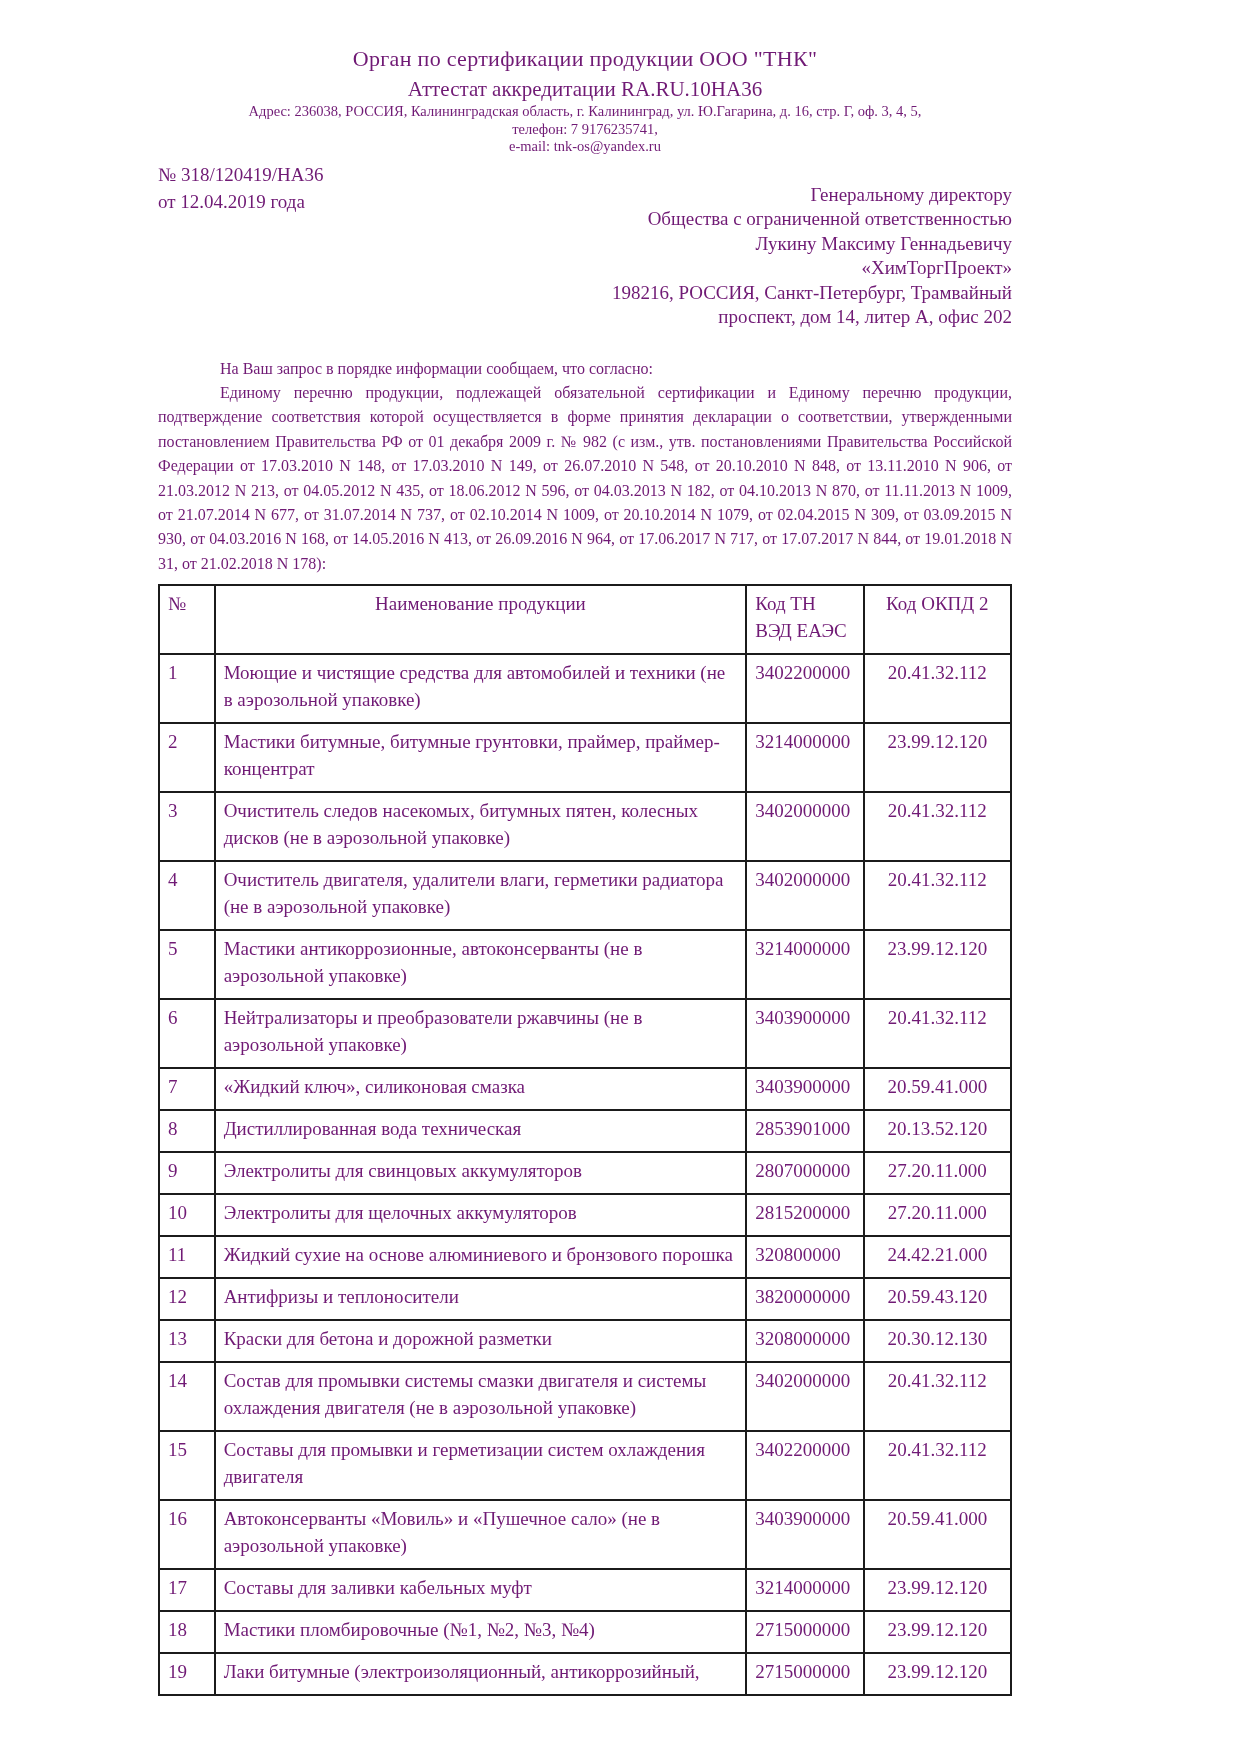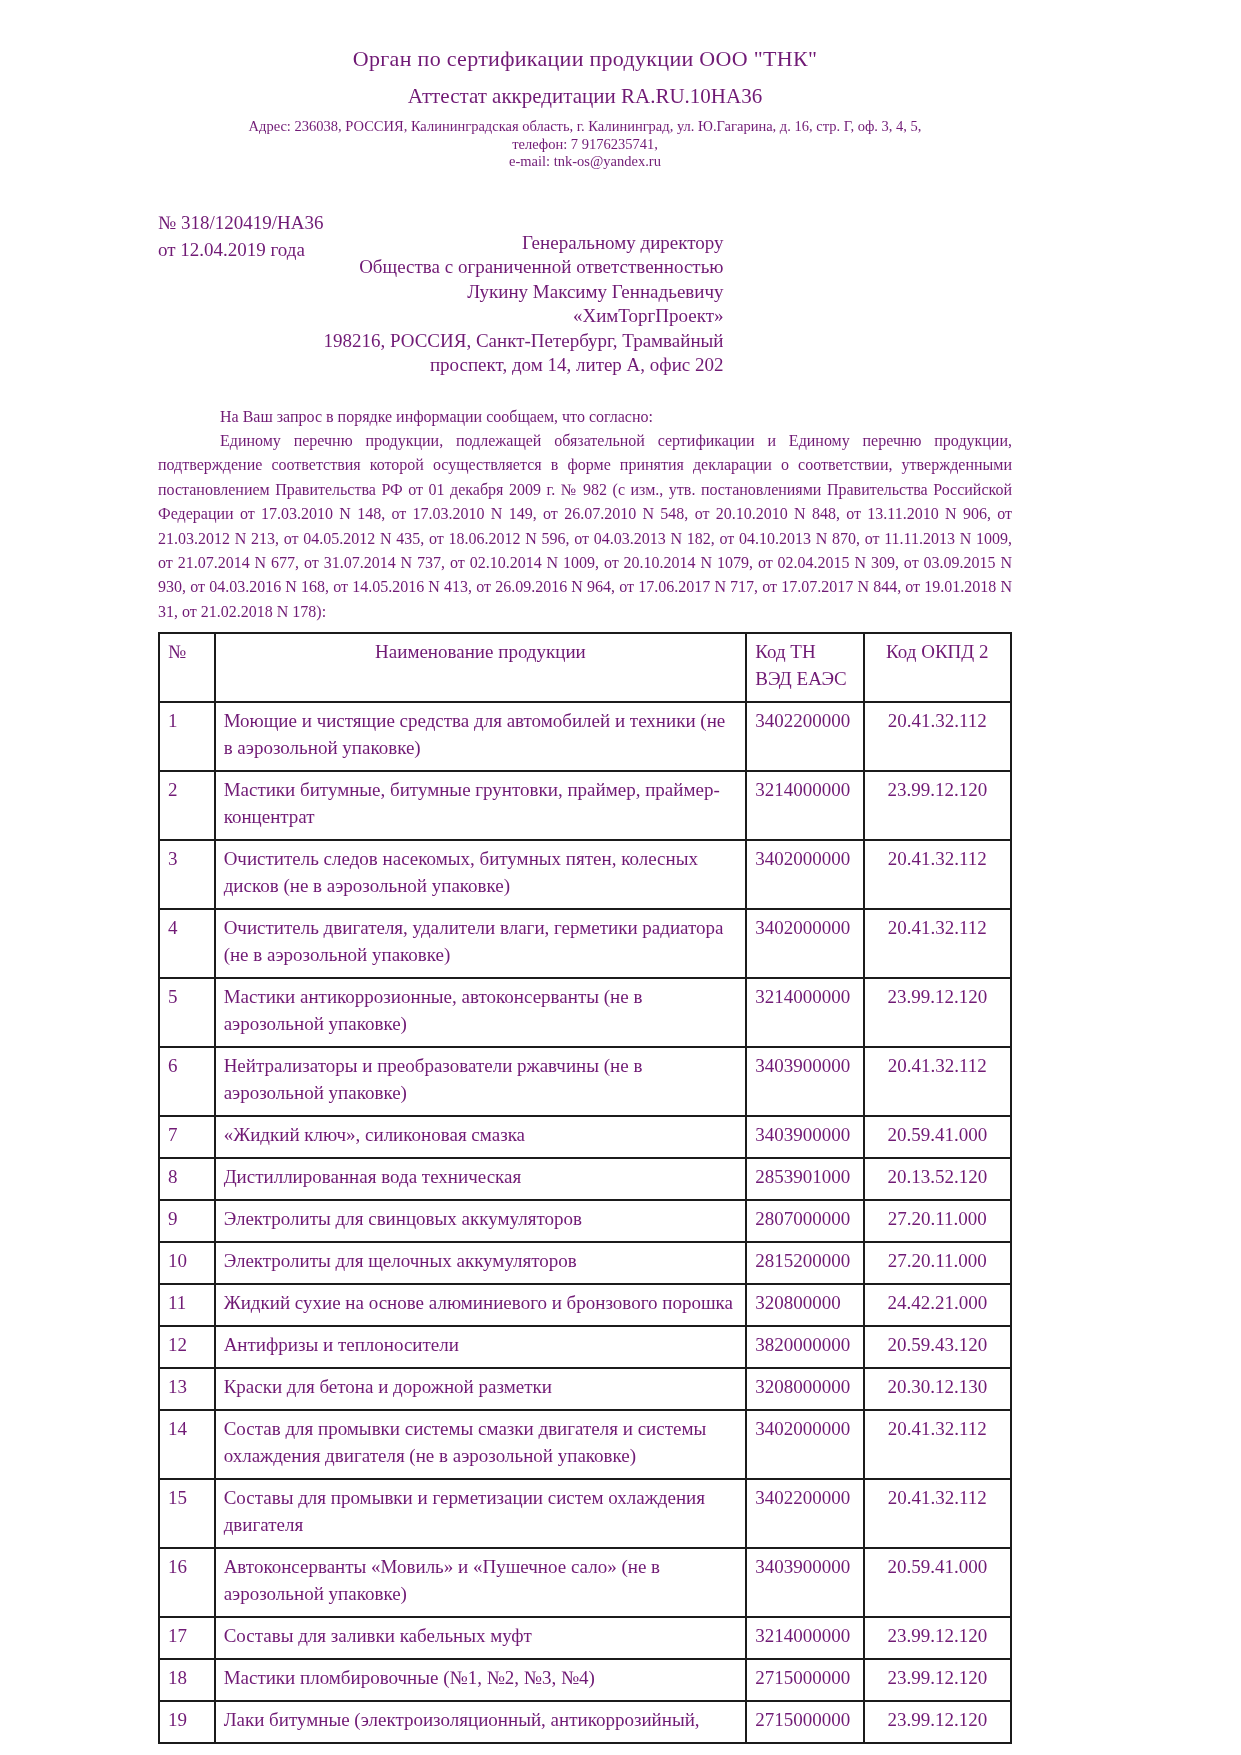--- a/index.html
+++ b/index.html
@@ -11,25 +11,25 @@
     background:#ffffff;
     color:#701a75;
     font-family:"Liberation Serif","DejaVu Serif",serif;
     overflow:hidden;
     box-sizing:border-box;
     padding:46px 229px 0 158px;
   }
   
   .letterhead{text-align:center;}
   .org-name{font-size:22px;line-height:26px;letter-spacing:.3px;}
-  .accreditation{font-size:21px;line-height:25px;margin-top:12px;}
+  .accreditation{font-size:21px;line-height:25px;margin-top:5px;}
   .lh-small{font-size:14.5px;line-height:17.5px;}
-  .address{margin-top:9px;}
-  
-  .ref-recipient{display:flex;justify-content:flex-start;margin-top:38px;}
+  .address{margin-top:1px;}
+  
+  .ref-recipient{display:flex;justify-content:space-between;margin-top:5px;}
   .ref-block{font-size:19px;line-height:27px;white-space:nowrap;}
   .recipient{
     text-align:right;
     font-size:19px;
     line-height:24.5px;
     margin-top:22px;
   }
   
   .body-text{margin-top:27px;}
   .para{

